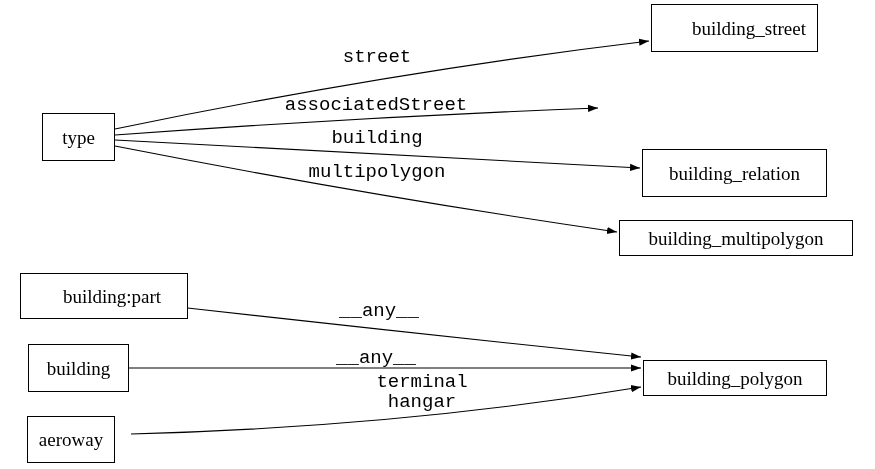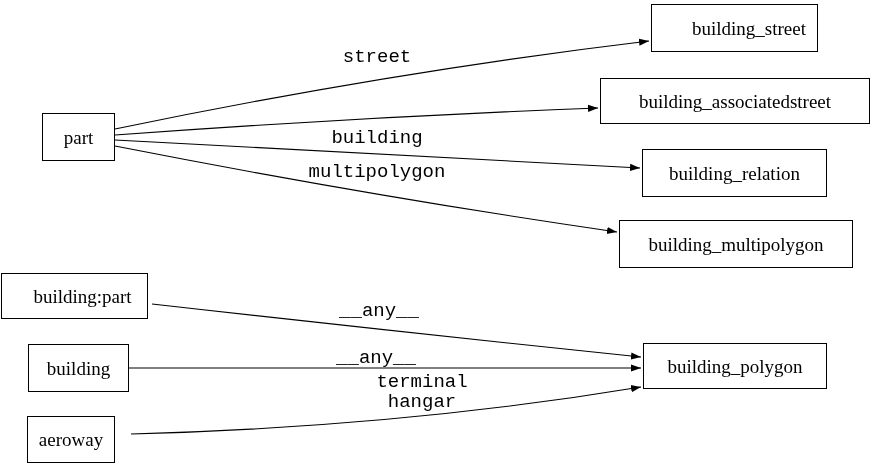--- a/index.html
+++ b/index.html
@@ -71,40 +71,40 @@
     </defs>
     <path class="edge" d="M115,129 Q390,72 649,41" marker-end="url(#arrow)"></path>
     <path class="edge" d="M115,135 Q360,117 598,108" marker-end="url(#arrow)"></path>
     <path class="edge" d="M115,140 Q360,152 640,168" marker-end="url(#arrow)"></path>
     <path class="edge" d="M115,146 Q370,196 617,232" marker-end="url(#arrow)"></path>
     <path class="edge" d="M152,304 Q400,332 641,357" marker-end="url(#arrow)"></path>
     <path class="edge" d="M129,368 L641,368" marker-end="url(#arrow)"></path>
     <path class="edge" d="M131,434 Q400,427 641,387" marker-end="url(#arrow)"></path>
   </svg>
 
-  <div class="node" style="left:42px; top:113px; width:73px; height:48px;">part</div>
+  <div class="node" style="left:42px; top:113px; width:73px; height:48px;">type</div>
 
   <div class="node" style="left:651px; top:4px; width:167px; height:48px;padding-left:29px;">building_street</div>
 
-  <div class="node" style="left:600px; top:78px; width:270px; height:46px;">building_associatedstreet</div>
 
   <div class="node" style="left:642px; top:149px; width:185px; height:48px;">building_relation</div>
 
-  <div class="node" style="left:619px; top:220px; width:234px; height:48px;">building_multipolygon</div>
+  <div class="node" style="left:619px; top:220px; width:234px; height:36px;">building_multipolygon</div>
 
-  <div class="node" style="left:1px; top:273px; width:147px; height:46px;padding-left:16px;">building:part</div>
+  <div class="node" style="left:20px; top:273px; width:168px; height:46px;padding-left:16px;">building:part</div>
 
   <div class="node" style="left:28px; top:344px; width:101px; height:48px;">building</div>
 
   <div class="node" style="left:27px; top:416px; width:88px; height:47px;">aeroway</div>
 
-  <div class="node" style="left:643px; top:343px; width:184px; height:46px;">building_polygon</div>
+  <div class="node" style="left:643px; top:360px; width:184px; height:36px;">building_polygon</div>
 
   <div class="edge-label" style="left:377px; top:58px;">street</div>
 
+  <div class="edge-label" style="left:376px; top:106px;">associatedStreet</div>
 
   <div class="edge-label" style="left:377px; top:139px;">building</div>
 
   <div class="edge-label" style="left:377px; top:173px;">multipolygon</div>
 
   <div class="edge-label" style="left:379px; top:312px;">__any__</div>
 
   <div class="edge-label" style="left:376px; top:359px;">__any__</div>
 
   <div class="edge-label" style="left:377px; top:392px;margin-left:45px;">terminal

